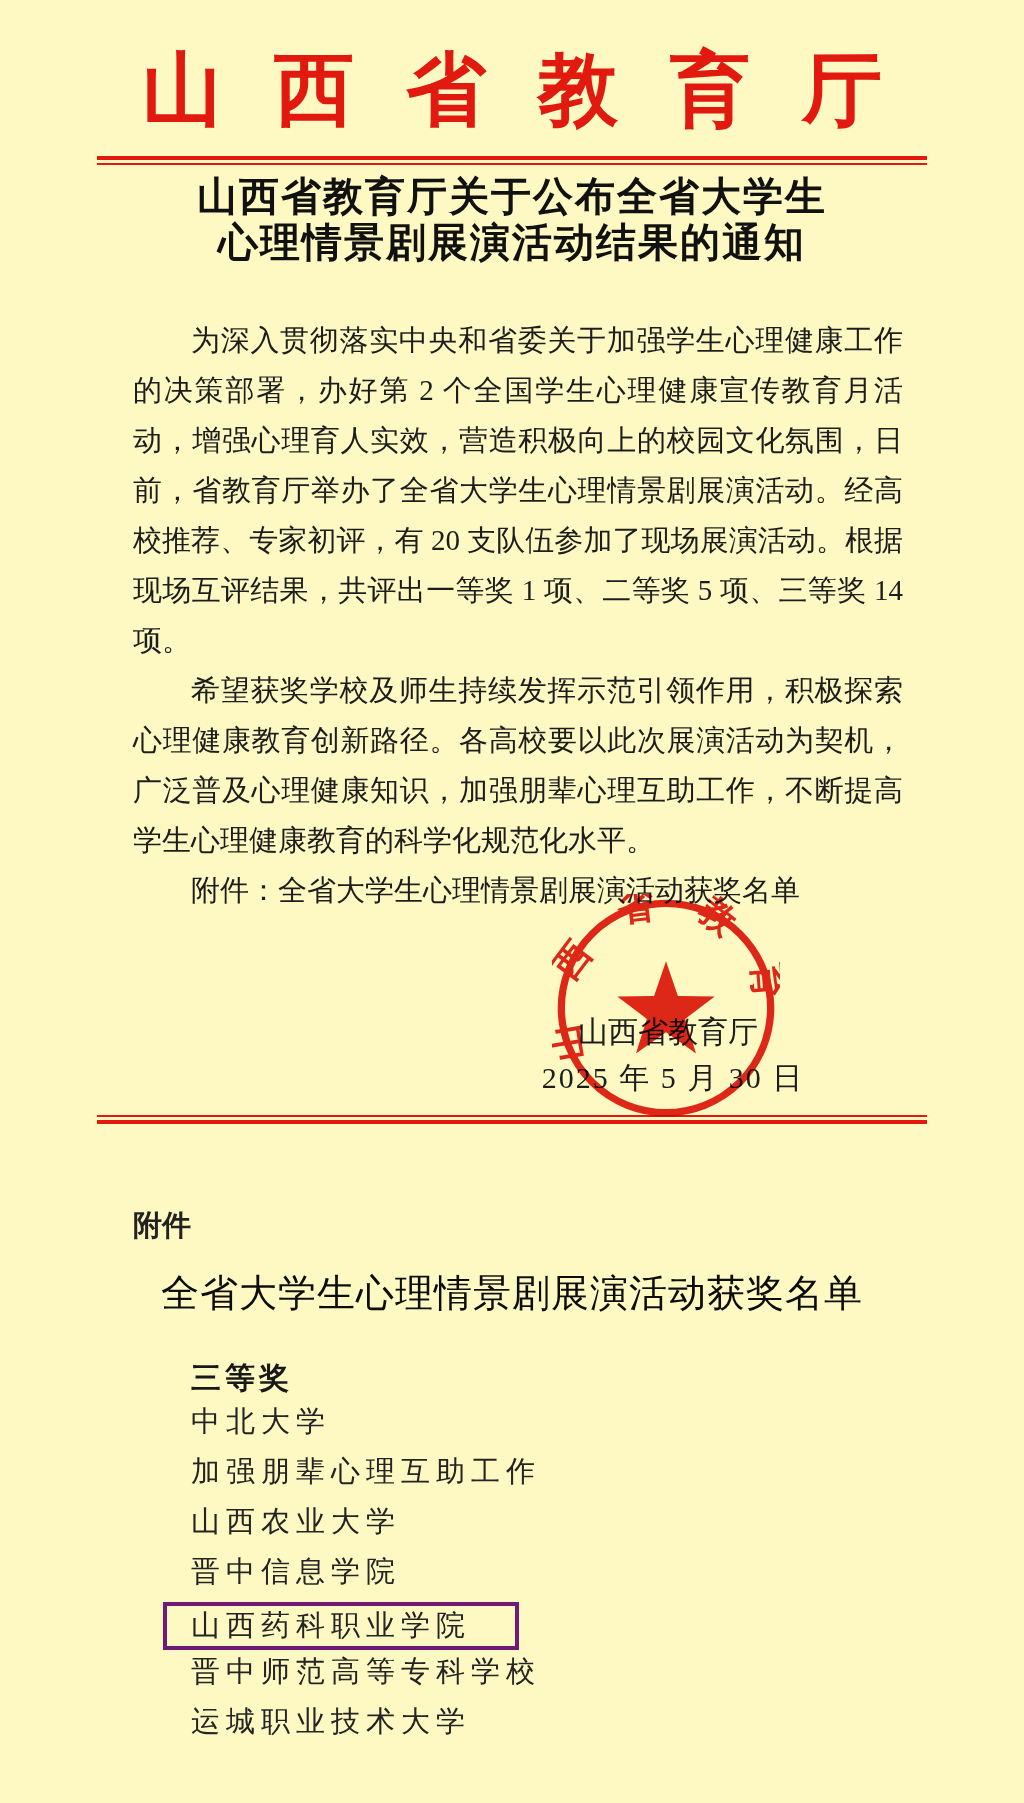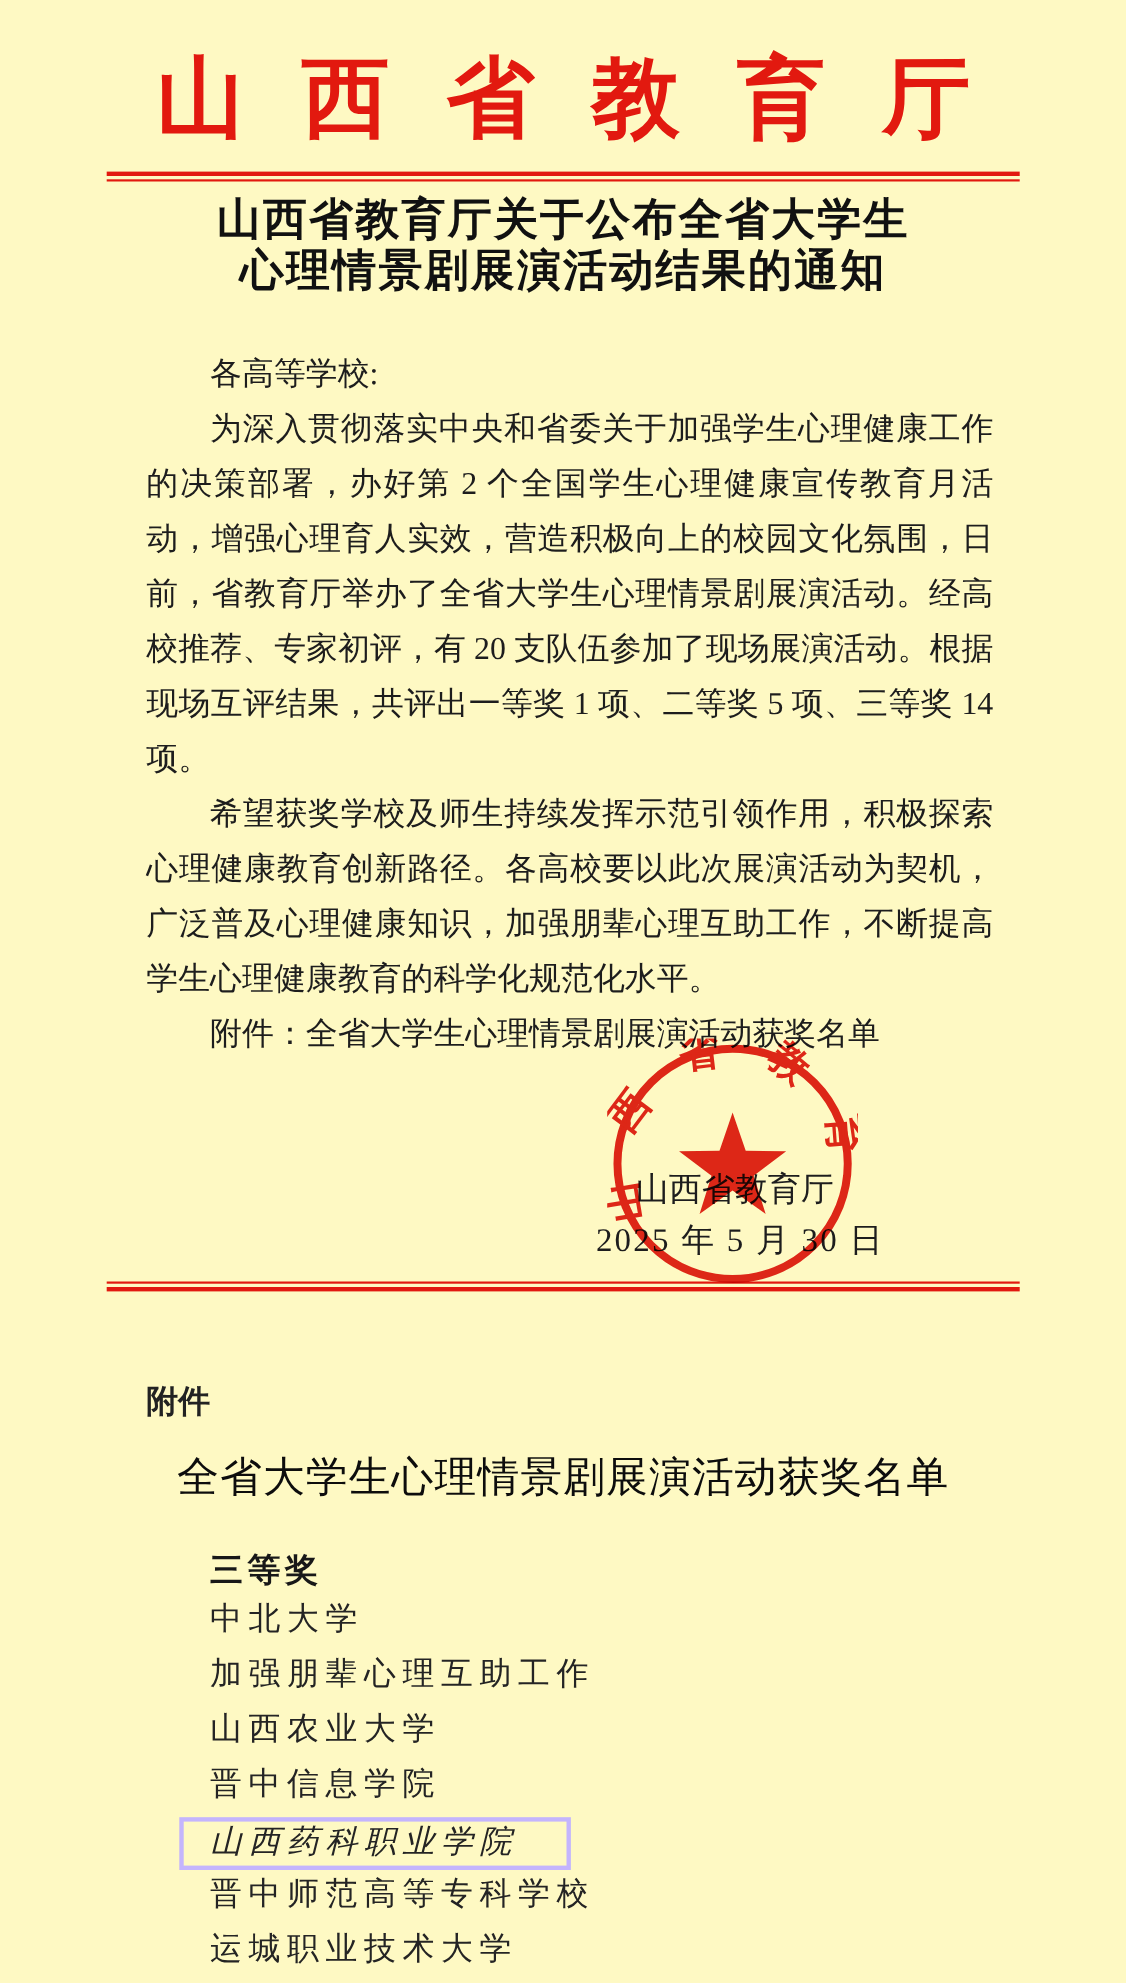--- a/index.html
+++ b/index.html
@@ -32,20 +32,21 @@
   .rule-bottom{margin-top:0;}
   
   .doc-title{
     margin-top:12px;
     text-align:center;
     font-size:40px;
     line-height:46px;
     font-weight:bold;
     letter-spacing:2px;
     color:#111;
+    font-family:Liberation Mono, monospace;
   }
   
   .body-text{
     margin:46px 0 0 133px;
     width:770px;
     font-size:29px;
     line-height:50px;
     text-align:justify;
     color:#1d1d1d;
   }
@@ -88,25 +89,24 @@
     font-weight:bold;letter-spacing:4px;color:#181818;
   }
   .winner-list{margin:6px 0 0 191px;}
   .winner-row{
     height:50px;
     display:flex;align-items:flex-start;
     font-size:29px;letter-spacing:6px;color:#242424;
   }
   .red-box{
     display:inline-block;
-    border:4px solid #c4b5fd;
+    border:4px solid #701a75;
     padding:1px 44px 3px 24px;
     margin-left:-28px;
     line-height:36px;
-    font-style:italic;
   }
 </style>
 </head>
 <body>
 
 <div id="page">
 
   <div class="letterhead">山西省教育厅</div>
 
   <div class="rule rule-top">
@@ -114,21 +114,20 @@
     <div class="bar-gap"></div>
     <div class="bar-thin"></div>
   </div>
 
   <div class="doc-title">
     <div>山西省教育厅关于公布全省大学生</div>
     <div>心理情景剧展演活动结果的通知</div>
   </div>
 
   <div class="body-text">
-    <p class="salutation">各高等学校:</p>
     <p>为深入贯彻落实中央和省委关于加强学生心理健康工作的决策部署，办好第 2 个全国学生心理健康宣传教育月活动，增强心理育人实效，营造积极向上的校园文化氛围，日前，省教育厅举办了全省大学生心理情景剧展演活动。经高校推荐、专家初评，有 20 支队伍参加了现场展演活动。根据现场互评结果，共评出一等奖 1 项、二等奖 5 项、三等奖 14 项。</p>
     <p>希望获奖学校及师生持续发挥示范引领作用，积极探索心理健康教育创新路径。各高校要以此次展演活动为契机，广泛普及心理健康知识，加强朋辈心理互助工作，不断提高学生心理健康教育的科学化规范化水平。</p>
     <p class="attach-ref">附件：全省大学生心理情景剧展演活动获奖名单</p>
   </div>
 
   <div class="sign-block">
     <div class="issuer">山西省教育厅</div>
     <div class="sign-date">2025 年 5 月 30 日</div>
 
     <svg class="seal" viewBox="0 0 220 220">

